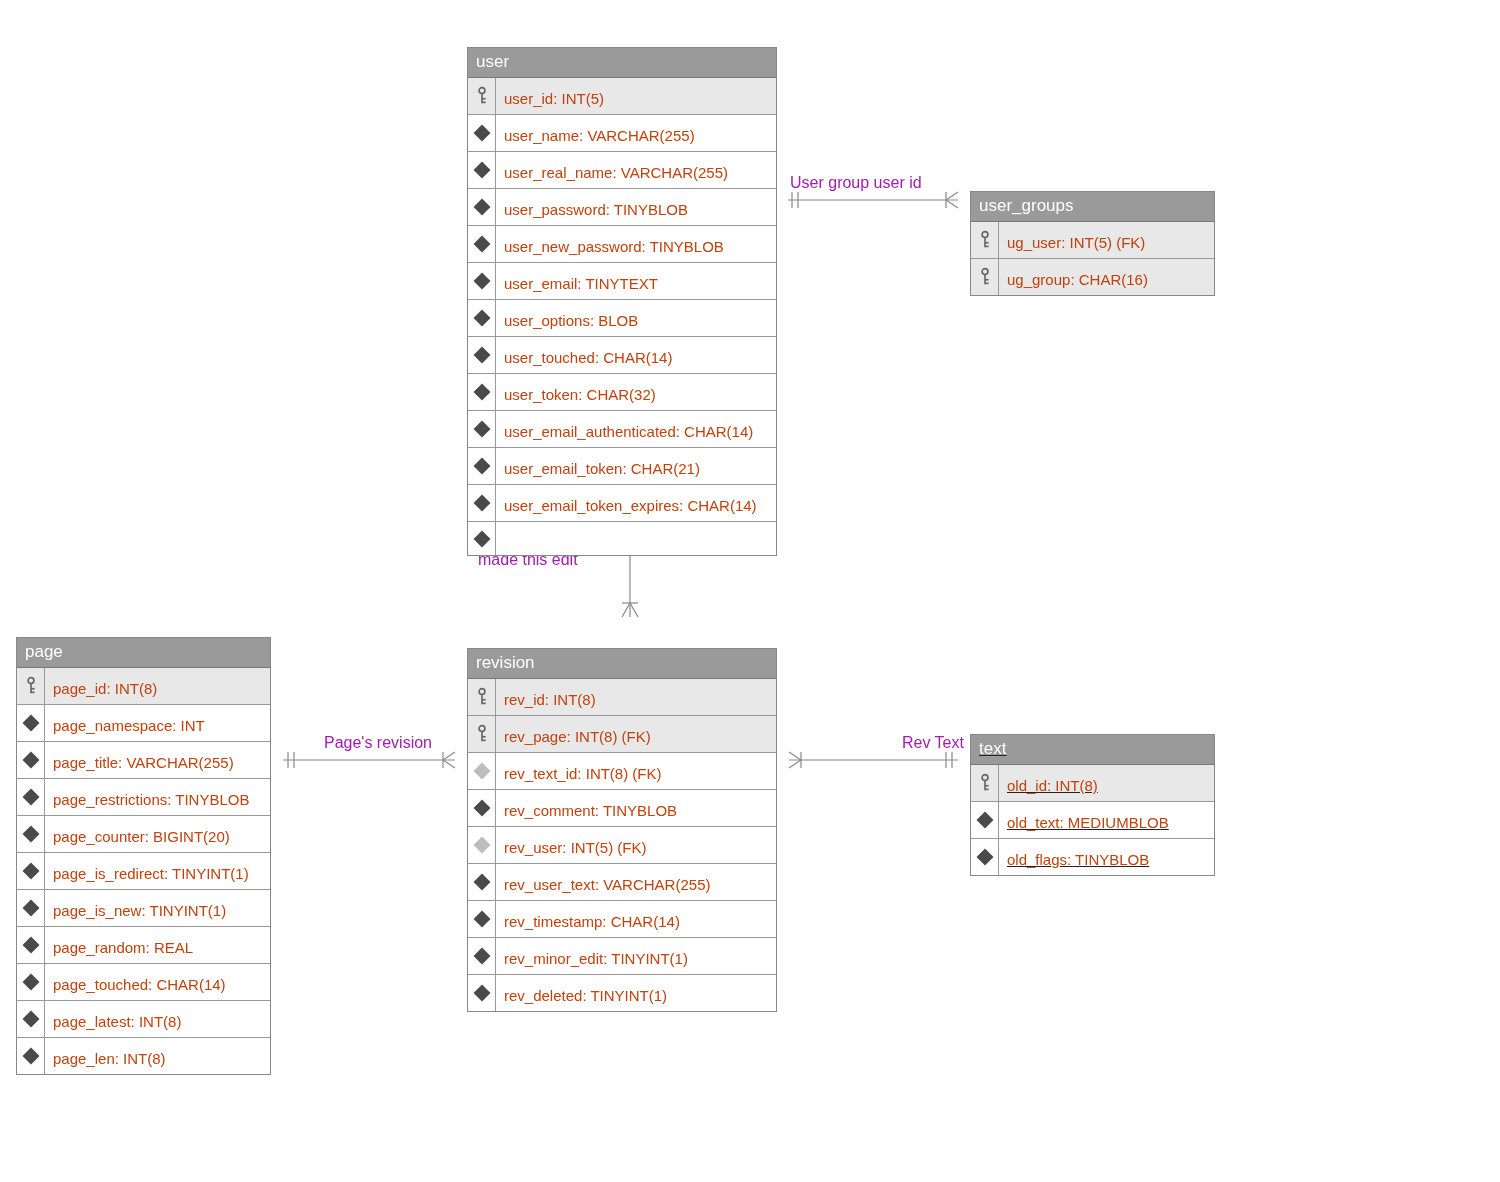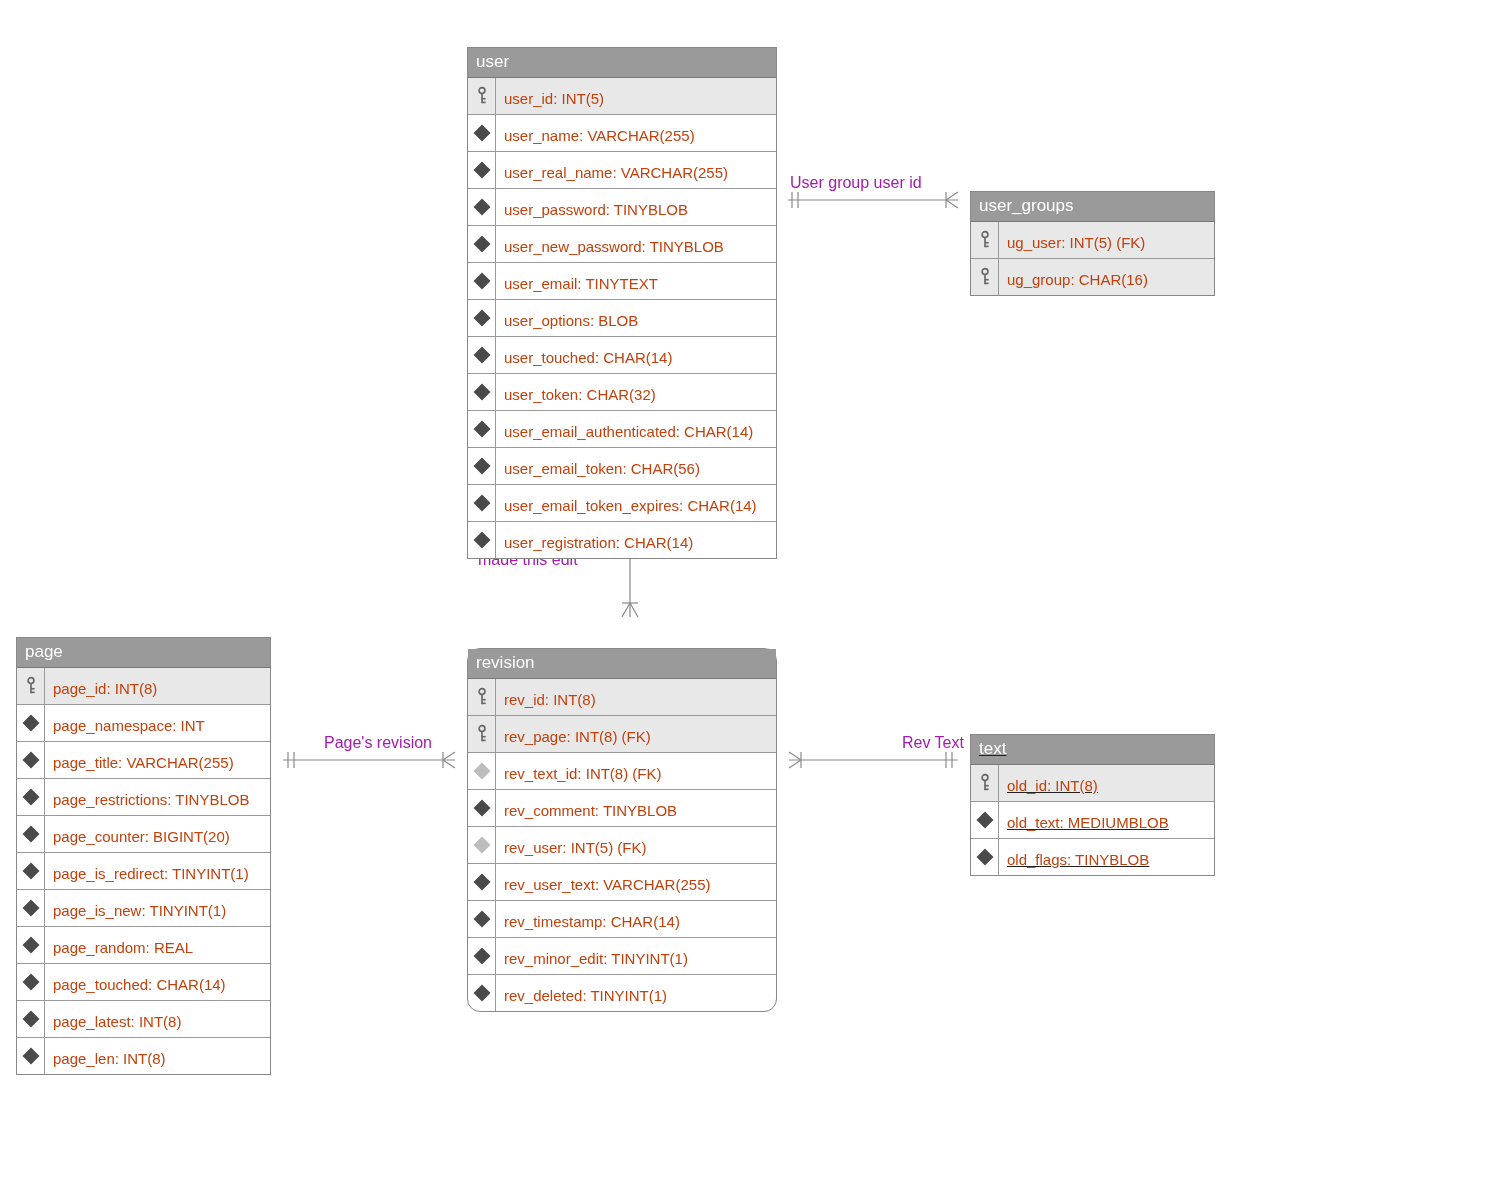--- a/index.html
+++ b/index.html
@@ -197,33 +197,32 @@
         <div class="row">
           <div class="iconcell">
             <span class="diamond dark"></span>
           </div>
           <div class="label">user_email_authenticated: CHAR(14)</div>
         </div>
         <div class="row">
           <div class="iconcell">
             <span class="diamond dark"></span>
           </div>
-          <div class="label">user_email_token: CHAR(56)</div>
+          <div class="label">user_email_token: CHAR(21)</div>
         </div>
         <div class="row">
           <div class="iconcell">
             <span class="diamond dark"></span>
           </div>
           <div class="label">user_email_token_expires: CHAR(14)</div>
         </div>
         <div class="row">
           <div class="iconcell">
             <span class="diamond dark"></span>
           </div>
-          <div class="label">user_registration: CHAR(14)</div>
         </div>
       </div>
     </div>
   <div class="entity" id="ent-user_groups" style="left: 970px; top: 171px; width: 245px;">
       <div class="title">user_groups</div>
       <div class="rows">
         <div class="row pk">
           <div class="iconcell">
             <svg class="key-icon" viewBox="0 0 14 22">
               <circle cx="7" cy="5" r="3.2"></circle>
@@ -316,21 +315,21 @@
           <div class="label">page_latest: INT(8)</div>
         </div>
         <div class="row">
           <div class="iconcell">
             <span class="diamond dark"></span>
           </div>
           <div class="label">page_len: INT(8)</div>
         </div>
       </div>
     </div>
-  <div class="entity" id="ent-revision" style="left: 467px; top: 628px; width: 310px; border-radius: 13px;">
+  <div class="entity" id="ent-revision" style="left: 467px; top: 628px; width: 310px;">
       <div class="title">revision</div>
       <div class="rows">
         <div class="row pk">
           <div class="iconcell">
             <svg class="key-icon" viewBox="0 0 14 22">
               <circle cx="7" cy="5" r="3.2"></circle>
               <line x1="7" y1="8.2" x2="7" y2="19"></line>
               <line x1="7" y1="14" x2="11" y2="14"></line>
               <line x1="7" y1="18" x2="11" y2="18"></line>
             </svg>

